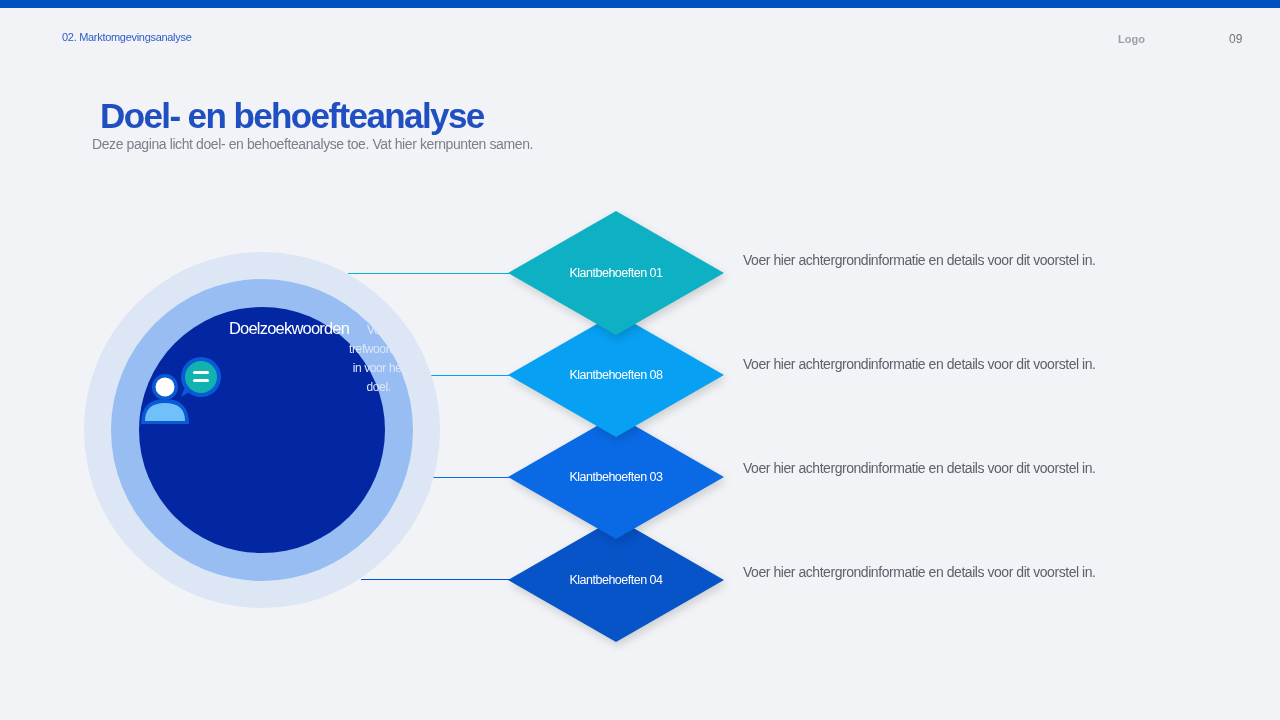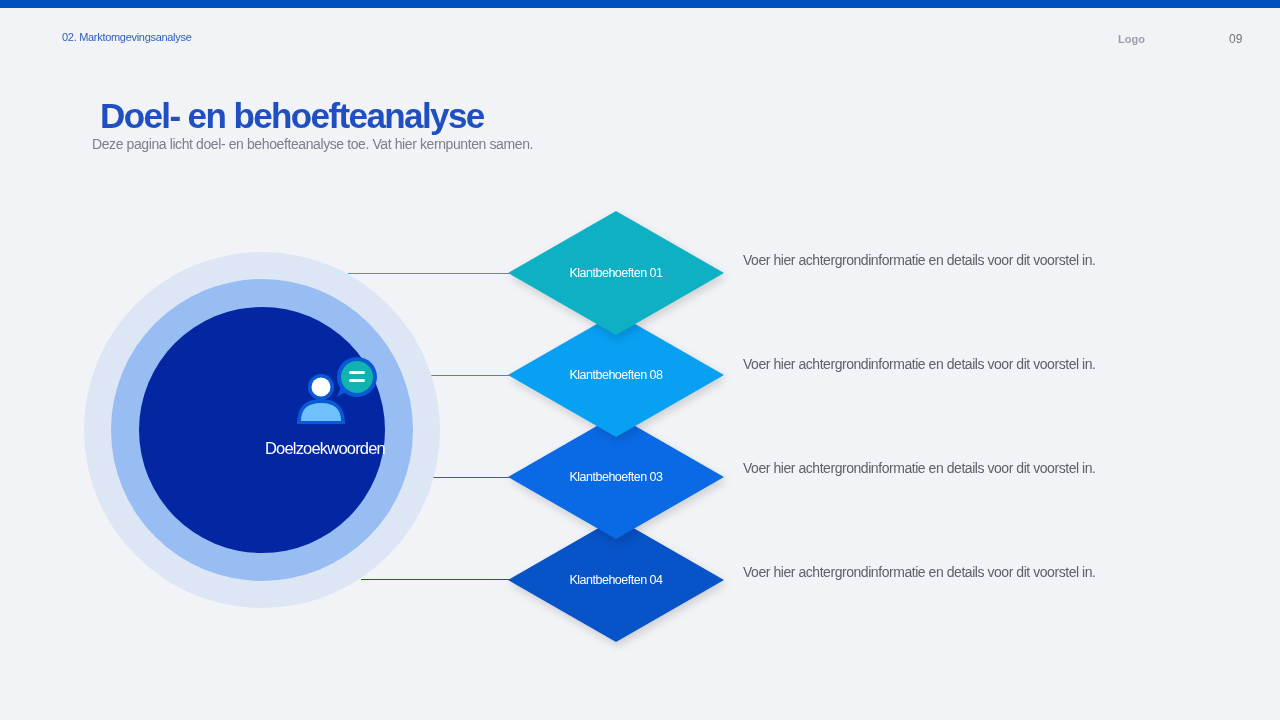--- a/index.html
+++ b/index.html
@@ -29,21 +29,21 @@
   .subtitle {
     position: absolute; left: 92px; top: 136px;
     font-size: 14px; color: #7a7f8a; letter-spacing: -0.4px;
   }
   .connector { position: absolute; height: 1px; }
   .ring { position: absolute; border-radius: 50%; }
   .ring-outer { left: 84px; top: 252px; width: 356px; height: 356px; background: #dde6f5; }
   .ring-mid { left: 111px; top: 279px; width: 302px; height: 302px; background: #97bdf2; }
   .ring-inner {
     left: 139px; top: 307px; width: 246px; height: 246px; background: #0327a3;
-    display: flex; flex-direction: column; align-items: flex-end;
+    display: flex; flex-direction: row; align-items: flex-start;
   }
   .user-icon { margin-top: 50px; width: 90px; height: 70px; position: relative; }
   .circle-title {
     margin-top: 12px; font-size: 16.5px; color: #ffffff; letter-spacing: -0.8px;
   }
   .circle-desc {
     margin-top: 14px; font-size: 12px; color: #dfe6fb; text-align: center;
     line-height: 19px; width: 140px; letter-spacing: -0.4px;
   }
   .diamond-wrap { position: absolute; width: 216px; height: 124px; }
@@ -86,20 +86,21 @@
       <rect x="54" y="14" width="16" height="3" rx="1.5" fill="#ffffff"></rect>
       <rect x="54" y="22" width="16" height="3" rx="1.5" fill="#ffffff"></rect>
 
       <circle cx="26" cy="30" r="13" fill="#0a5ad6"></circle>
       <circle cx="26" cy="30" r="9.5" fill="#ffffff"></circle>
       <path d="M2 67 Q2 42 26 42 Q50 42 50 67 Z" fill="#0a5ad6"></path>
       <path d="M6 64 Q6 46 26 46 Q46 46 46 64 Z" fill="#6fc0fb"></path>
     </svg>
   </div>
   <div class="circle-title">Doelzoekwoorden</div>
+  <div class="circle-desc">Voer trefwoorden in voor het doel.</div>
 </div>
 
 <div class="diamond-wrap" style="left:508px; top:518px;">
   <svg width="216" height="124" viewBox="0 0 216 124">
       <polygon points="108,0 216,62 108,124 0,62" fill="#0753c8" style="filter: drop-shadow(2px 4px 4px rgba(0,0,0,0.15));"></polygon>
     </svg>
   <div class="diamond-label">Klantbehoeften 04</div>
 </div>
 <div class="diamond-wrap" style="left:508px; top:415px;">
   <svg width="216" height="124" viewBox="0 0 216 124">

